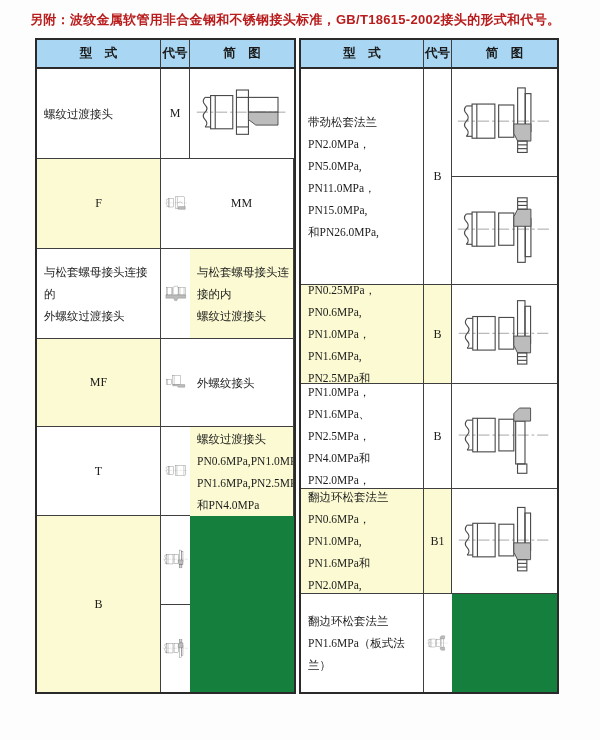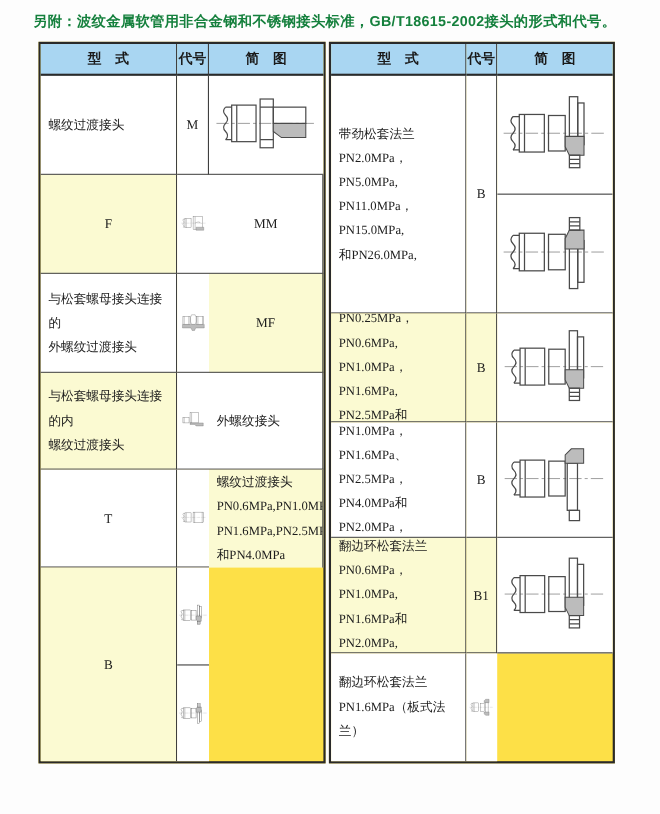--- a/index.html
+++ b/index.html
@@ -1,23 +1,23 @@
 <!DOCTYPE html>
 <html><head>
 <meta charset="utf-8">
 <style>
   html,body{margin:0;padding:0;}
   body{background:#f6f6f6;}
   .page{position:relative;width:600px;height:740px;background:#fdfdfd;overflow:hidden;
         font-family:"Liberation Serif","DejaVu Serif",serif;color:#1c1c1c;}
   .title{position:absolute;left:30px;top:11px;width:550px;
          font-family:"Liberation Sans","DejaVu Sans",sans-serif;
-         font-weight:bold;font-size:13px;letter-spacing:.3px;color:#15803d;}
+         font-weight:bold;font-size:13px;letter-spacing:.3px;color:#b91c1c;}
   .tables{position:absolute;left:35px;top:38px;display:flex;gap:3px;}
-  .half{border:2px solid #2a2a2a;background:#fde047;display:grid;}
+  .half{border:2px solid #2a2a2a;background:#15803d;display:grid;}
   .half.left{grid-template-columns:124px 29px 104px;
              grid-template-rows:29px 90px 90px 90px 88px 89px 176px;}
   .half.right{grid-template-columns:123px 28px 105px;
               grid-template-rows:29px 216px 99px 105px 105px 98px;}
   .cell{box-sizing:border-box;border-right:1px solid #3f3f3f;border-bottom:1px solid #3f3f3f;
         display:flex;align-items:center;overflow:hidden;background:#fff;}
   .c3{border-right:none;}
   .lastrow{border-bottom:none;}
   .hd{justify-content:center;background:#a9d6f2;border-bottom:2px solid #2a2a2a;
       font-family:"Liberation Sans","DejaVu Sans",sans-serif;font-weight:bold;
@@ -91,23 +91,23 @@
             <line class="ln" x1="15" y1="18" x2="15" y2="50"></line>
             <line class="ln" x1="33" y1="18" x2="33" y2="50"></line>
             <rect class="ln" x="64" y="18" width="28" height="32"></rect>
             <line class="ln" x1="69" y1="18" x2="69" y2="50"></line>
             <line class="ln" x1="87" y1="18" x2="87" y2="50"></line>
             <path class="ln" d="M44,12 h14 l4,10 v18 l-4,10 h-14 l-4,-10 v-18 z"></path>
             <polygon class="hatch" points="8,50 94,50 94,64 60,64 56,74 46,74 42,64 8,64"></polygon>
           </svg>
         </div>
 
-      <div class="cell code c2 hl">MF</div>
       <div class="cell type c1 hl">与松套螺母接头连接的内
 螺纹过渡接头</div>
+      <div class="cell code c2 hl">MF</div>
       <div class="cell diag c3">
           <svg viewBox="0 0 104 84" preserveAspectRatio="xMidYMid meet">
             <rect class="ln" x="10" y="30" width="24" height="22"></rect>
             <line class="ln" x1="15" y1="30" x2="15" y2="52"></line>
             <rect class="ln" x="38" y="12" width="34" height="40"></rect>
             <line class="ln" x1="44" y1="12" x2="44" y2="52"></line>
             <polygon class="hatch" points="38,52 90,52 90,64 62,64 56,58 38,58"></polygon>
           </svg>
         </div>
 

